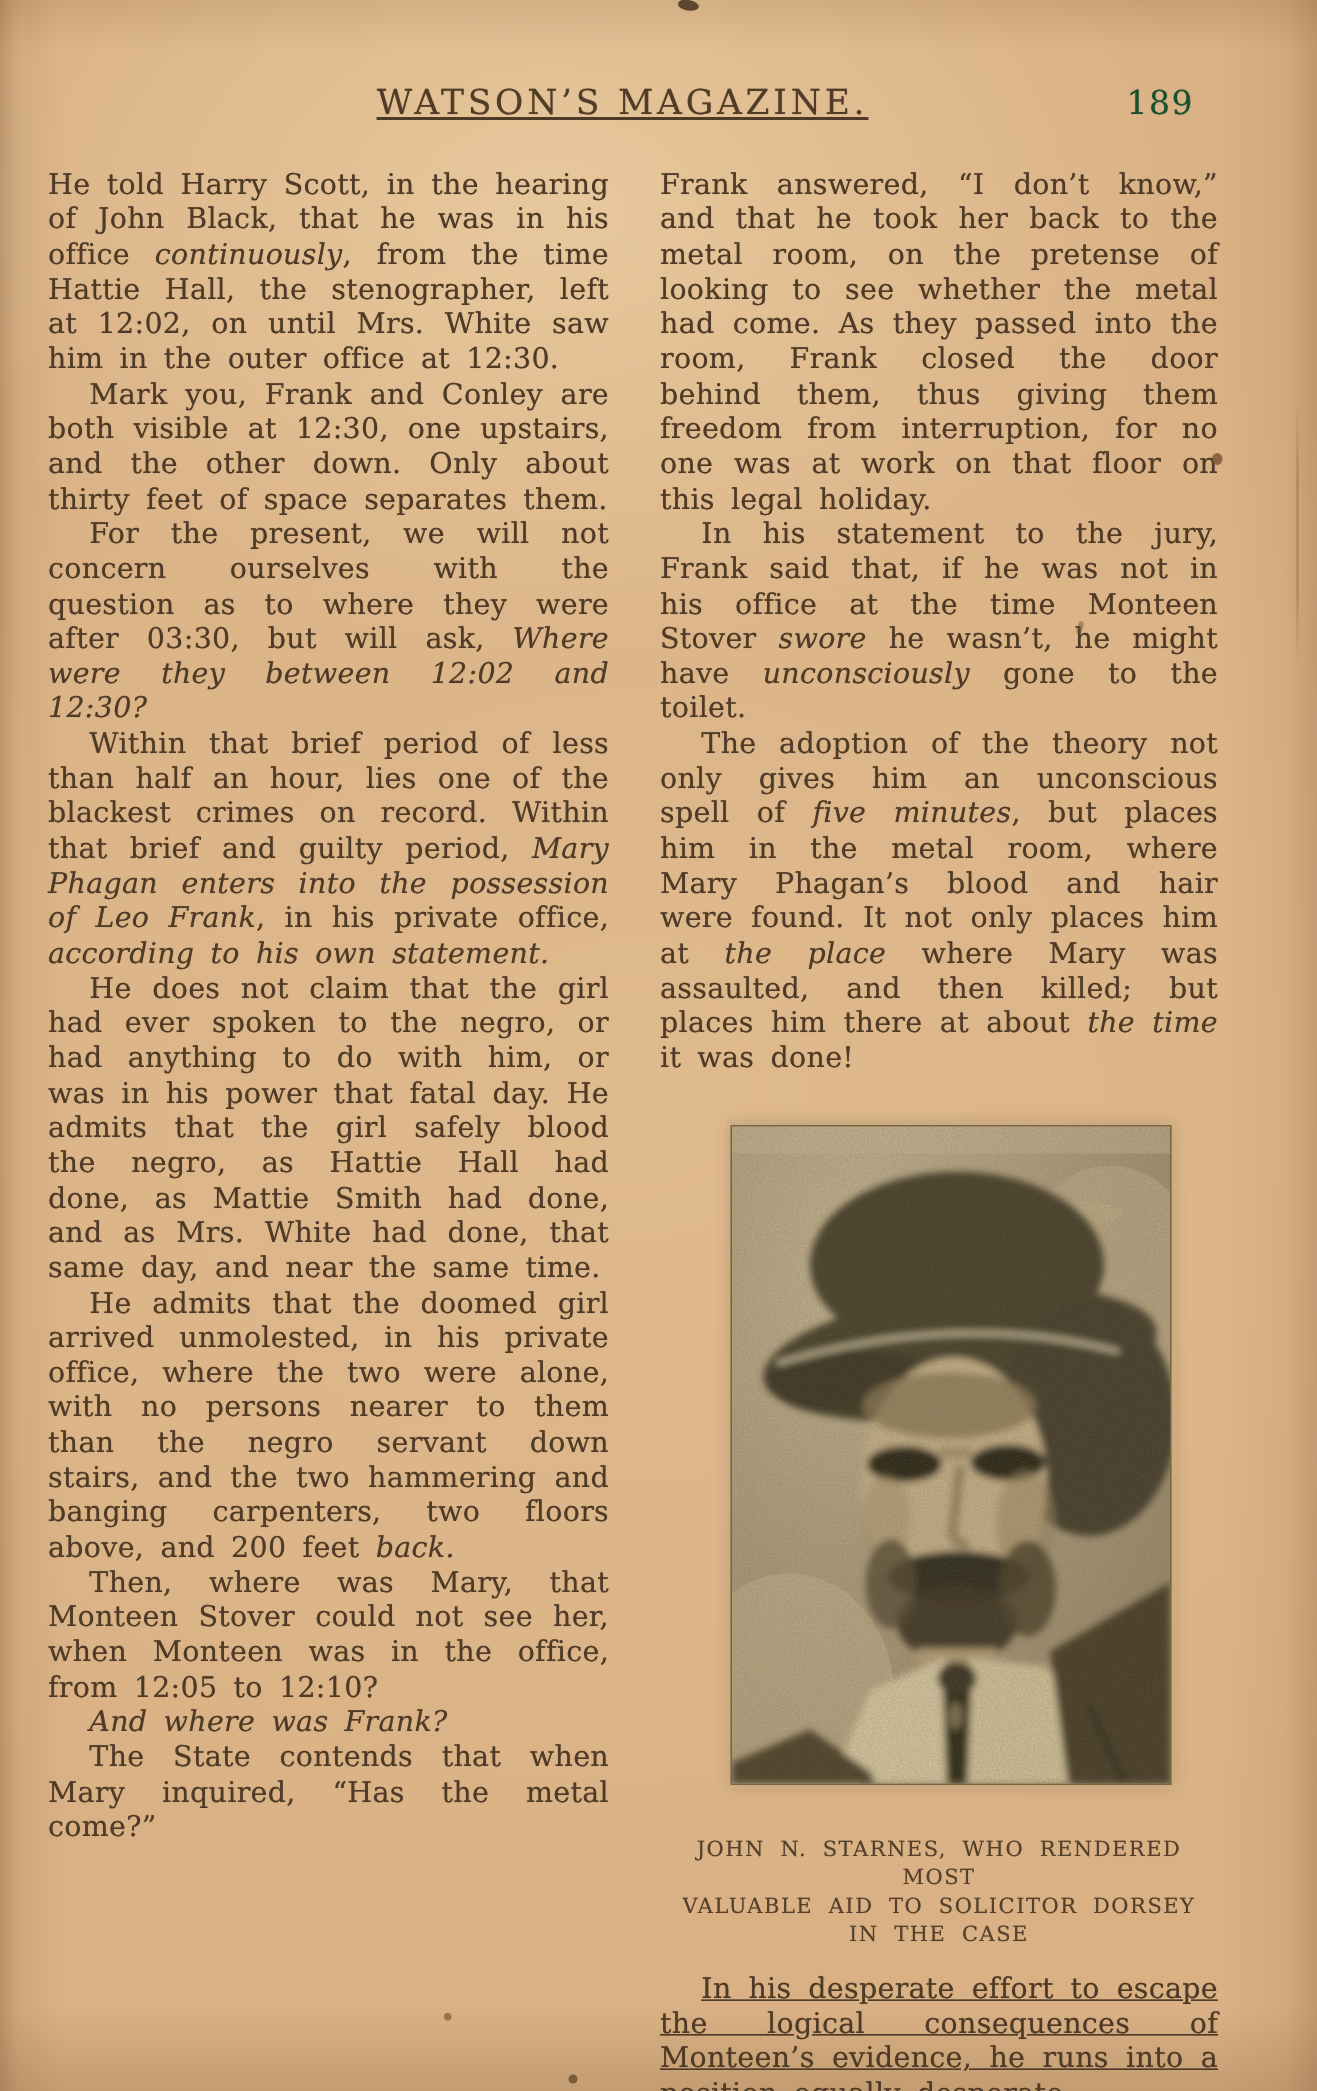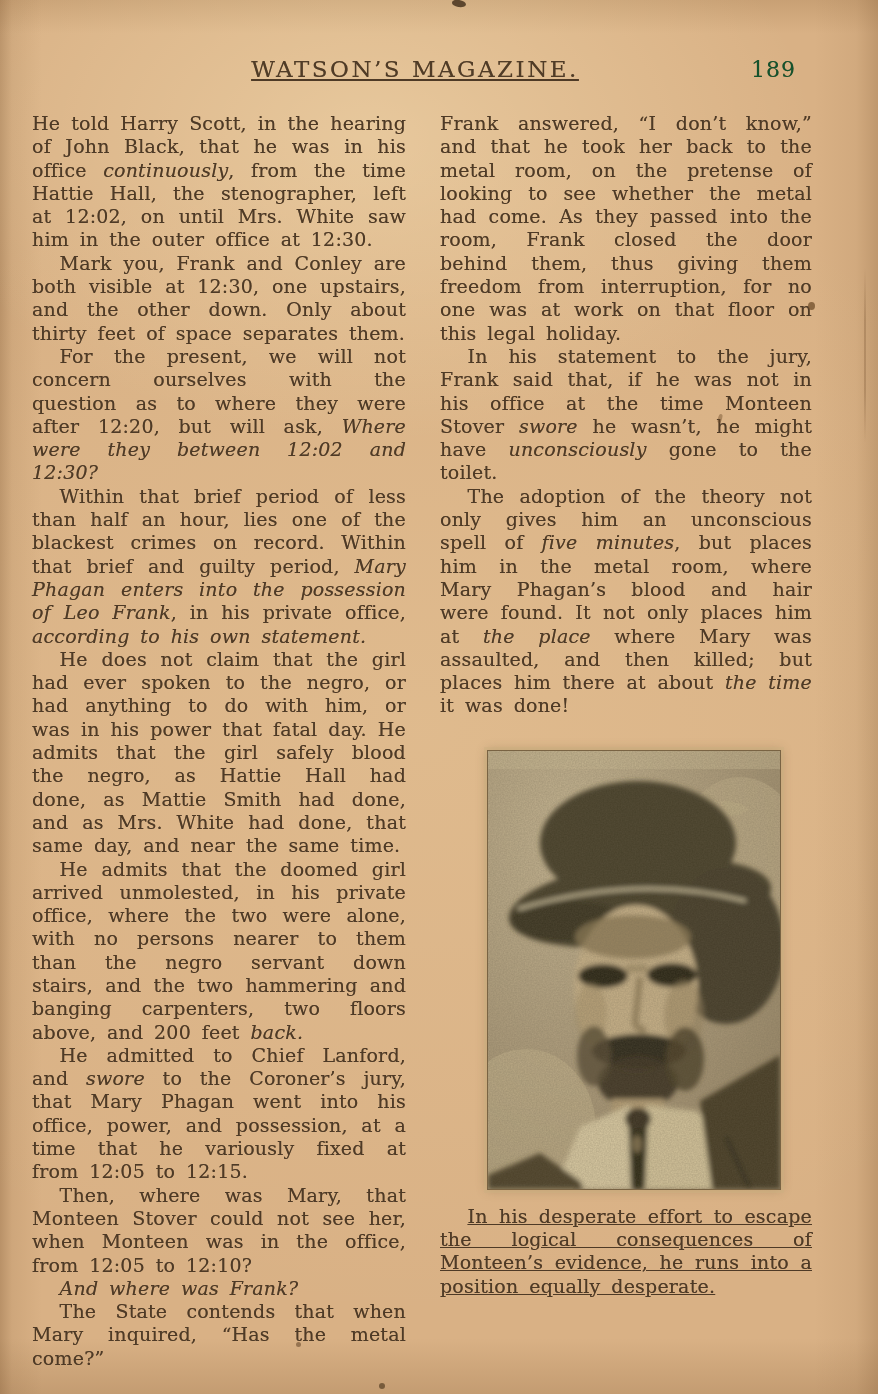--- a/index.html
+++ b/index.html
@@ -78,25 +78,24 @@
 <body>
 
 <div class="header">
   <span class="header-title">WATSON’S MAGAZINE.</span>
   <span class="page-number">189</span>
 </div>
 
 <div class="column column-left">
     <p class="para"><span>He told Harry Scott, in the hearing of John Black, that he was in his office </span><em>continuously</em><span>, from the time Hattie Hall, the stenographer, left at 12:02, on until Mrs. White saw him in the outer office at 12:30.</span></p>
     <p class="para indent"><span>Mark you, Frank and Conley are both visible at 12:30, one upstairs, and the other down. Only about thirty feet of space separates them.</span></p>
-    <p class="para indent"><span>For the present, we will not concern ourselves with the question as to where they were after 12:20, but will ask, </span><em>Where were they between 12:02 and 12:30?</em></p>
+    <p class="para indent"><span>For the present, we will not concern ourselves with the question as to where they were after 03:30, but will ask, </span><em>Where were they between 12:02 and 12:30?</em></p>
     <p class="para indent"><span>Within that brief period of less than half an hour, lies one of the blackest crimes on record. Within that brief and guilty period, </span><em>Mary Phagan enters into the possession of Leo Frank</em><span>, in his private office, </span><em>according to his own statement.</em></p>
     <p class="para indent"><span>He does not claim that the girl had ever spoken to the negro, or had anything to do with him, or was in his power that fatal day. He admits that the girl safely blood the negro, as Hattie Hall had done, as Mattie Smith had done, and as Mrs. White had done, that same day, and near the same time.</span></p>
     <p class="para indent"><span>He admits that the doomed girl arrived unmolested, in his private office, where the two were alone, with no persons nearer to them than the negro servant down stairs, and the two hammering and banging carpenters, two floors above, and 200 feet </span><em>back.</em></p>
-    <p class="para indent"><span>He admitted to Chief Lanford, and </span><em>swore</em><span> to the Coroner’s jury, that Mary Phagan went into his office, power, and possession, at a time that he variously fixed at from 12:05 to 12:15.</span></p>
     <p class="para indent"><span>Then, where was Mary, that Monteen Stover could not see her, when Monteen was in the office, from 12:05 to 12:10?</span></p>
     <p class="para indent"><em>And where was Frank?</em></p>
     <p class="para indent"><span>The State contends that when Mary inquired, “Has the metal come?”</span></p>
   </div>
 
 <div class="column column-right">
   <div>
       <p class="para"><span>Frank answered, “I don’t know,” and that he took her back to the metal room, on the pretense of looking to see whether the metal had come. As they passed into the room, Frank closed the door behind them, thus giving them freedom from interruption, for no one was at work on that floor on this legal holiday.</span></p>
       <p class="para indent"><span>In his statement to the jury, Frank said that, if he was not in his office at the time Monteen Stover </span><em>swore</em><span> he wasn’t, he might have </span><em>unconsciously</em><span> gone to the toilet.</span></p>
       <p class="para indent"><span>The adoption of the theory not only gives him an unconscious spell of </span><em>five minutes</em><span>, but places him in the metal room, where Mary Phagan’s blood and hair were found. It not only places him at </span><em>the place</em><span> where Mary was assaulted, and then killed; but places him there at about </span><em>the time</em><span> it was done!</span></p>
@@ -148,20 +147,25 @@
           <path d="M140,360 L160,360 L157,438 L143,438 Z" fill="#2e2919"></path>
           <ellipse cx="150" cy="368" rx="13" ry="11" fill="#3a3322"></ellipse>
           <ellipse cx="149" cy="393" rx="5" ry="9" fill="#8f7d58" opacity="0.8"></ellipse>
           <path d="M0,424 L52,402 L92,430 L96,438 L0,438 Z" fill="#4e4329"></path>
           <path d="M212,350 L292,304 L292,438 L224,438 Z" fill="#473d26"></path>
           <path d="M238,386 L262,438" stroke="#2e2817" stroke-width="5" opacity="0.7"></path>
         </g>
         <rect width="292" height="438" filter="url(#grain)" opacity="0.55"></rect>
       </svg>
     </div>
+    <div class="photo-caption">
+        <div class="caption-line">JOHN N. STARNES, WHO RENDERED MOST</div>
+        <div class="caption-line">VALUABLE AID TO SOLICITOR DORSEY</div>
+        <div class="caption-line">IN THE CASE</div>
+      </div>
   </div>
 
   <div class="after-caption">
       <p class="para indent"><span>In his desperate effort to escape the logical consequences of Monteen’s evidence, he runs into a position equally desperate.</span></p>
     </div>
 </div>
 
 <div class="speck speck-top"></div>
 <div class="speck speck-holiday"></div>
 <div class="speck speck-toilet"></div>

